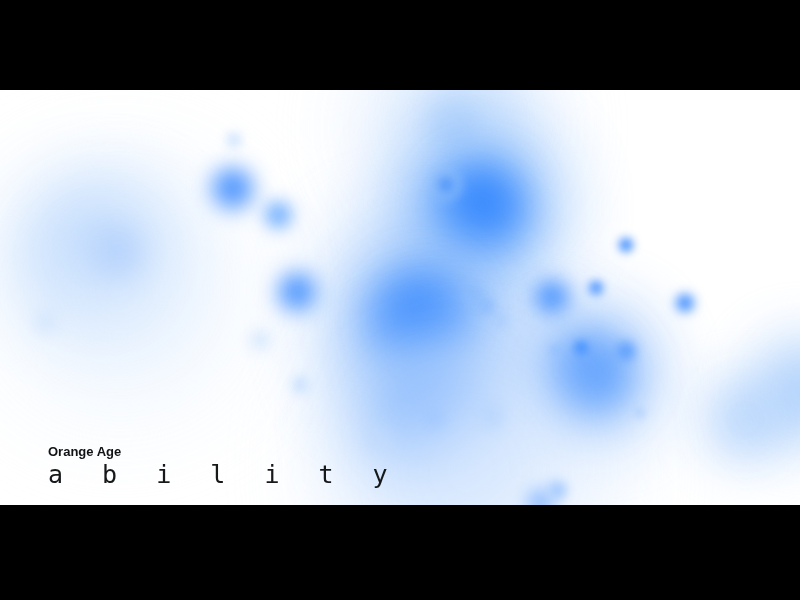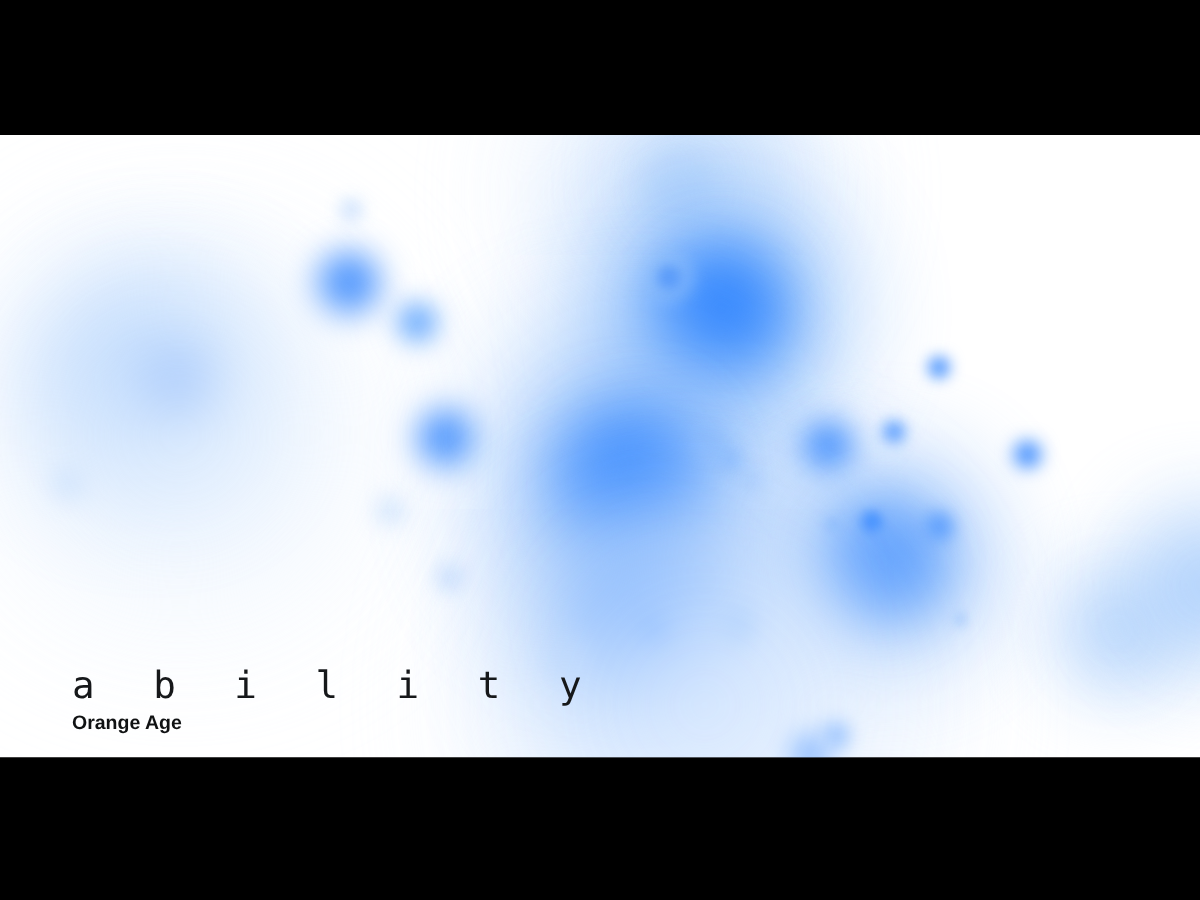--- a/index.html
+++ b/index.html
@@ -117,21 +117,21 @@
         <div class="blob" style="left: 378px; top: 350px; width: 22px; height: 22px; background: rgb(169, 204, 251); filter: blur(9px); opacity: 0.8;"></div>
         <div class="blob" style="left: 539px; top: 412px; width: 28px; height: 28px; background: rgb(61, 139, 253); filter: blur(8px); opacity: 1;"></div>
         <div class="blob" style="left: 557px; top: 400px; width: 18px; height: 18px; background: rgb(91, 158, 253); filter: blur(6px); opacity: 1;"></div>
         <div class="blob" style="left: 745px; top: 330px; width: 80px; height: 80px; background: rgb(178, 211, 252); filter: blur(26px); opacity: 0.95;"></div>
         <div class="blob" style="left: 805px; top: 300px; width: 96px; height: 96px; background: rgb(156, 198, 251); filter: blur(30px); opacity: 0.9;"></div>
         <div class="blob" style="left: 470px; top: 380px; width: 240px; height: 240px; background: rgb(219, 234, 254); filter: blur(60px); opacity: 0.9;"></div>
         <div class="blob" style="left: 120px; top: 200px; width: 220px; height: 220px; background: rgb(230, 241, 254); filter: blur(60px); opacity: 0.8;"></div>
       </div>
 
     <div id="title-block">
+      <div id="sub-title" style="color: rgb(16, 18, 19);">Orange Age</div>
       <div id="main-title" style="color: rgb(22, 24, 26);">a b i l i t y</div>
-      <div id="sub-title" style="color: rgb(16, 18, 19);">Orange Age</div>
     </div>
   </div>
 
   <div class="bar top" style="height: 90px; background: rgb(0, 0, 0);"></div>
   <div class="bar bottom" style="height: 95px; background: rgb(0, 0, 0);"></div>
 
 </div>
 
 </body></html>

